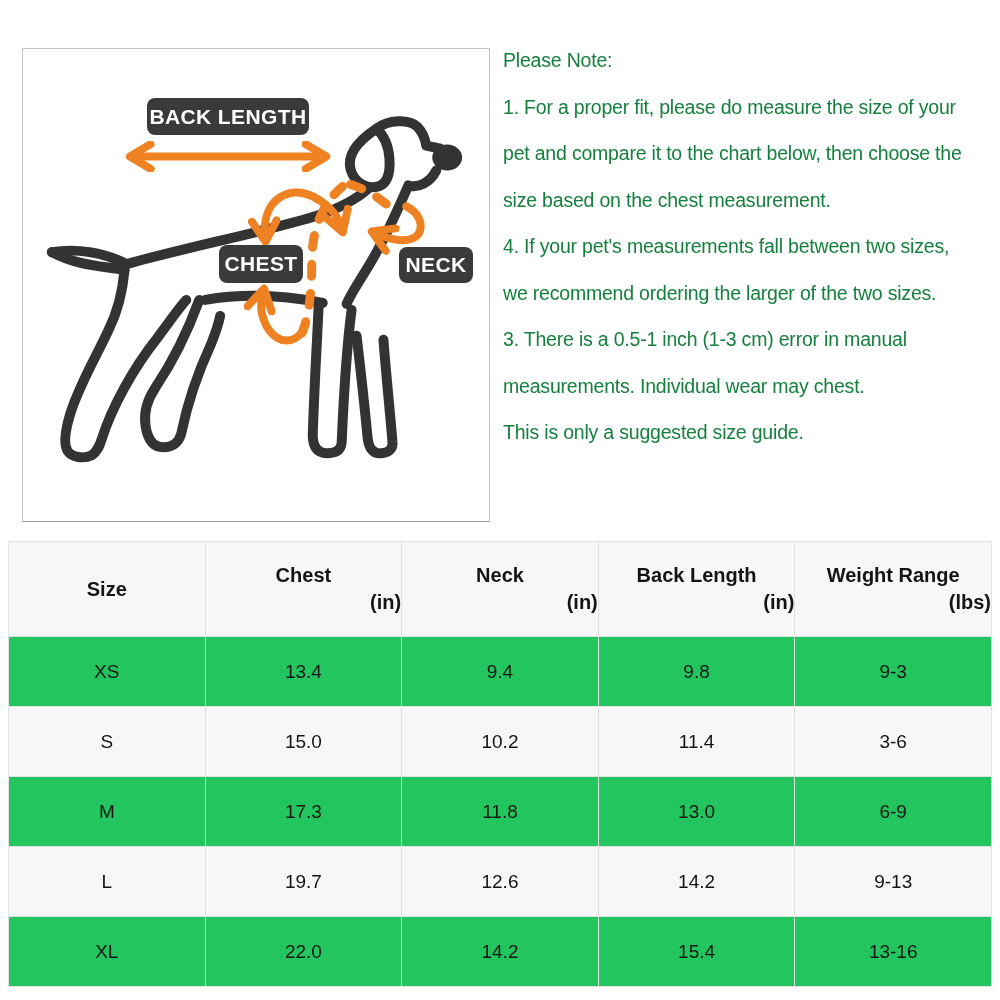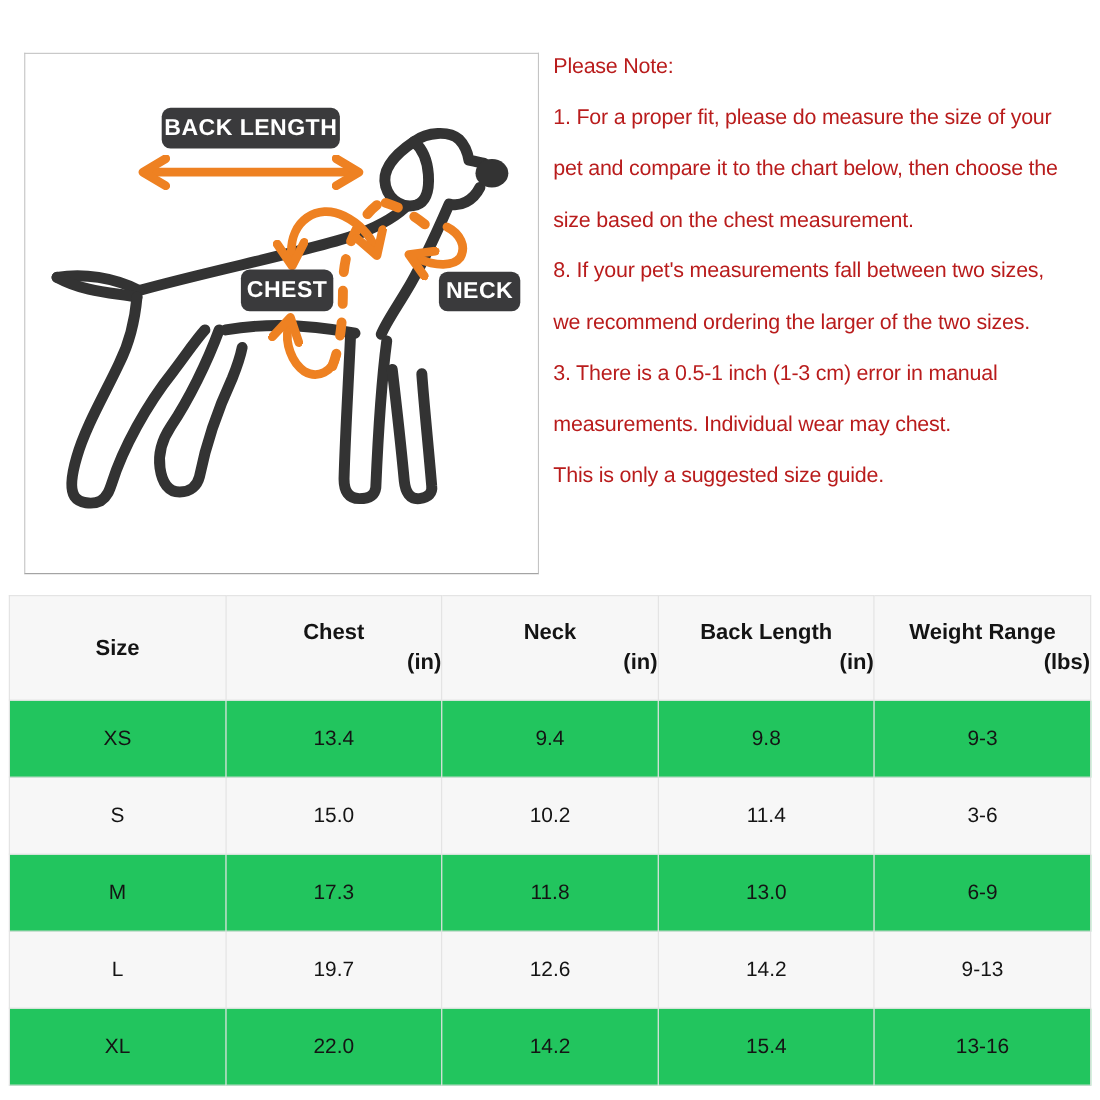--- a/index.html
+++ b/index.html
@@ -17,21 +17,21 @@
     position:absolute;background:#3a3a3c;color:#fff;font-weight:bold;
     display:flex;align-items:center;justify-content:center;
     border-radius:8px;letter-spacing:.4px;white-space:nowrap;
   }
   .tag.back-length{left:124px;top:49px;width:162px;height:37px;font-size:21px;}
   .tag.chest{left:196px;top:196px;width:84px;height:38px;font-size:21px;}
   .tag.neck{left:376px;top:198px;width:74px;height:36px;font-size:21px;}
   
   .notes{
     position:absolute;left:503px;top:37px;width:497px;
-    color:#b91c1c;font-size:19.5px;letter-spacing:-0.2px;
+    color:#15803d;font-size:19.5px;letter-spacing:-0.2px;
   }
   .notes .line{display:block;height:46.5px;line-height:46.5px;white-space:nowrap;}
   
   table.size-chart{
     position:absolute;left:8px;top:541px;width:984px;height:333px;
     border-collapse:collapse;table-layout:fixed;
   }
   .size-chart th,.size-chart td{
     border:1px solid #e2e2e2;text-align:center;vertical-align:middle;
     color:#141414;padding:0;
@@ -101,21 +101,21 @@
   <div class="tag back-length">BACK LENGTH</div>
   <div class="tag chest">CHEST</div>
   <div class="tag neck">NECK</div>
 </div>
 
 <div class="notes">
   <span class="line">Please Note:</span>
   <span class="line">1. For a proper fit, please do measure the size of your</span>
   <span class="line">pet and compare it to the chart below, then choose the</span>
   <span class="line">size based on the chest measurement.</span>
-  <span class="line">8. If your pet's measurements fall between two sizes,</span>
+  <span class="line">4. If your pet's measurements fall between two sizes,</span>
   <span class="line">we recommend ordering the larger of the two sizes.</span>
   <span class="line">3. There is a 0.5-1 inch (1-3 cm) error in manual</span>
   <span class="line">measurements. Individual wear may chest.</span>
   <span class="line">This is only a suggested size guide.</span>
 </div>
 
 <table class="size-chart">
   <thead>
     <tr>
       <th>

